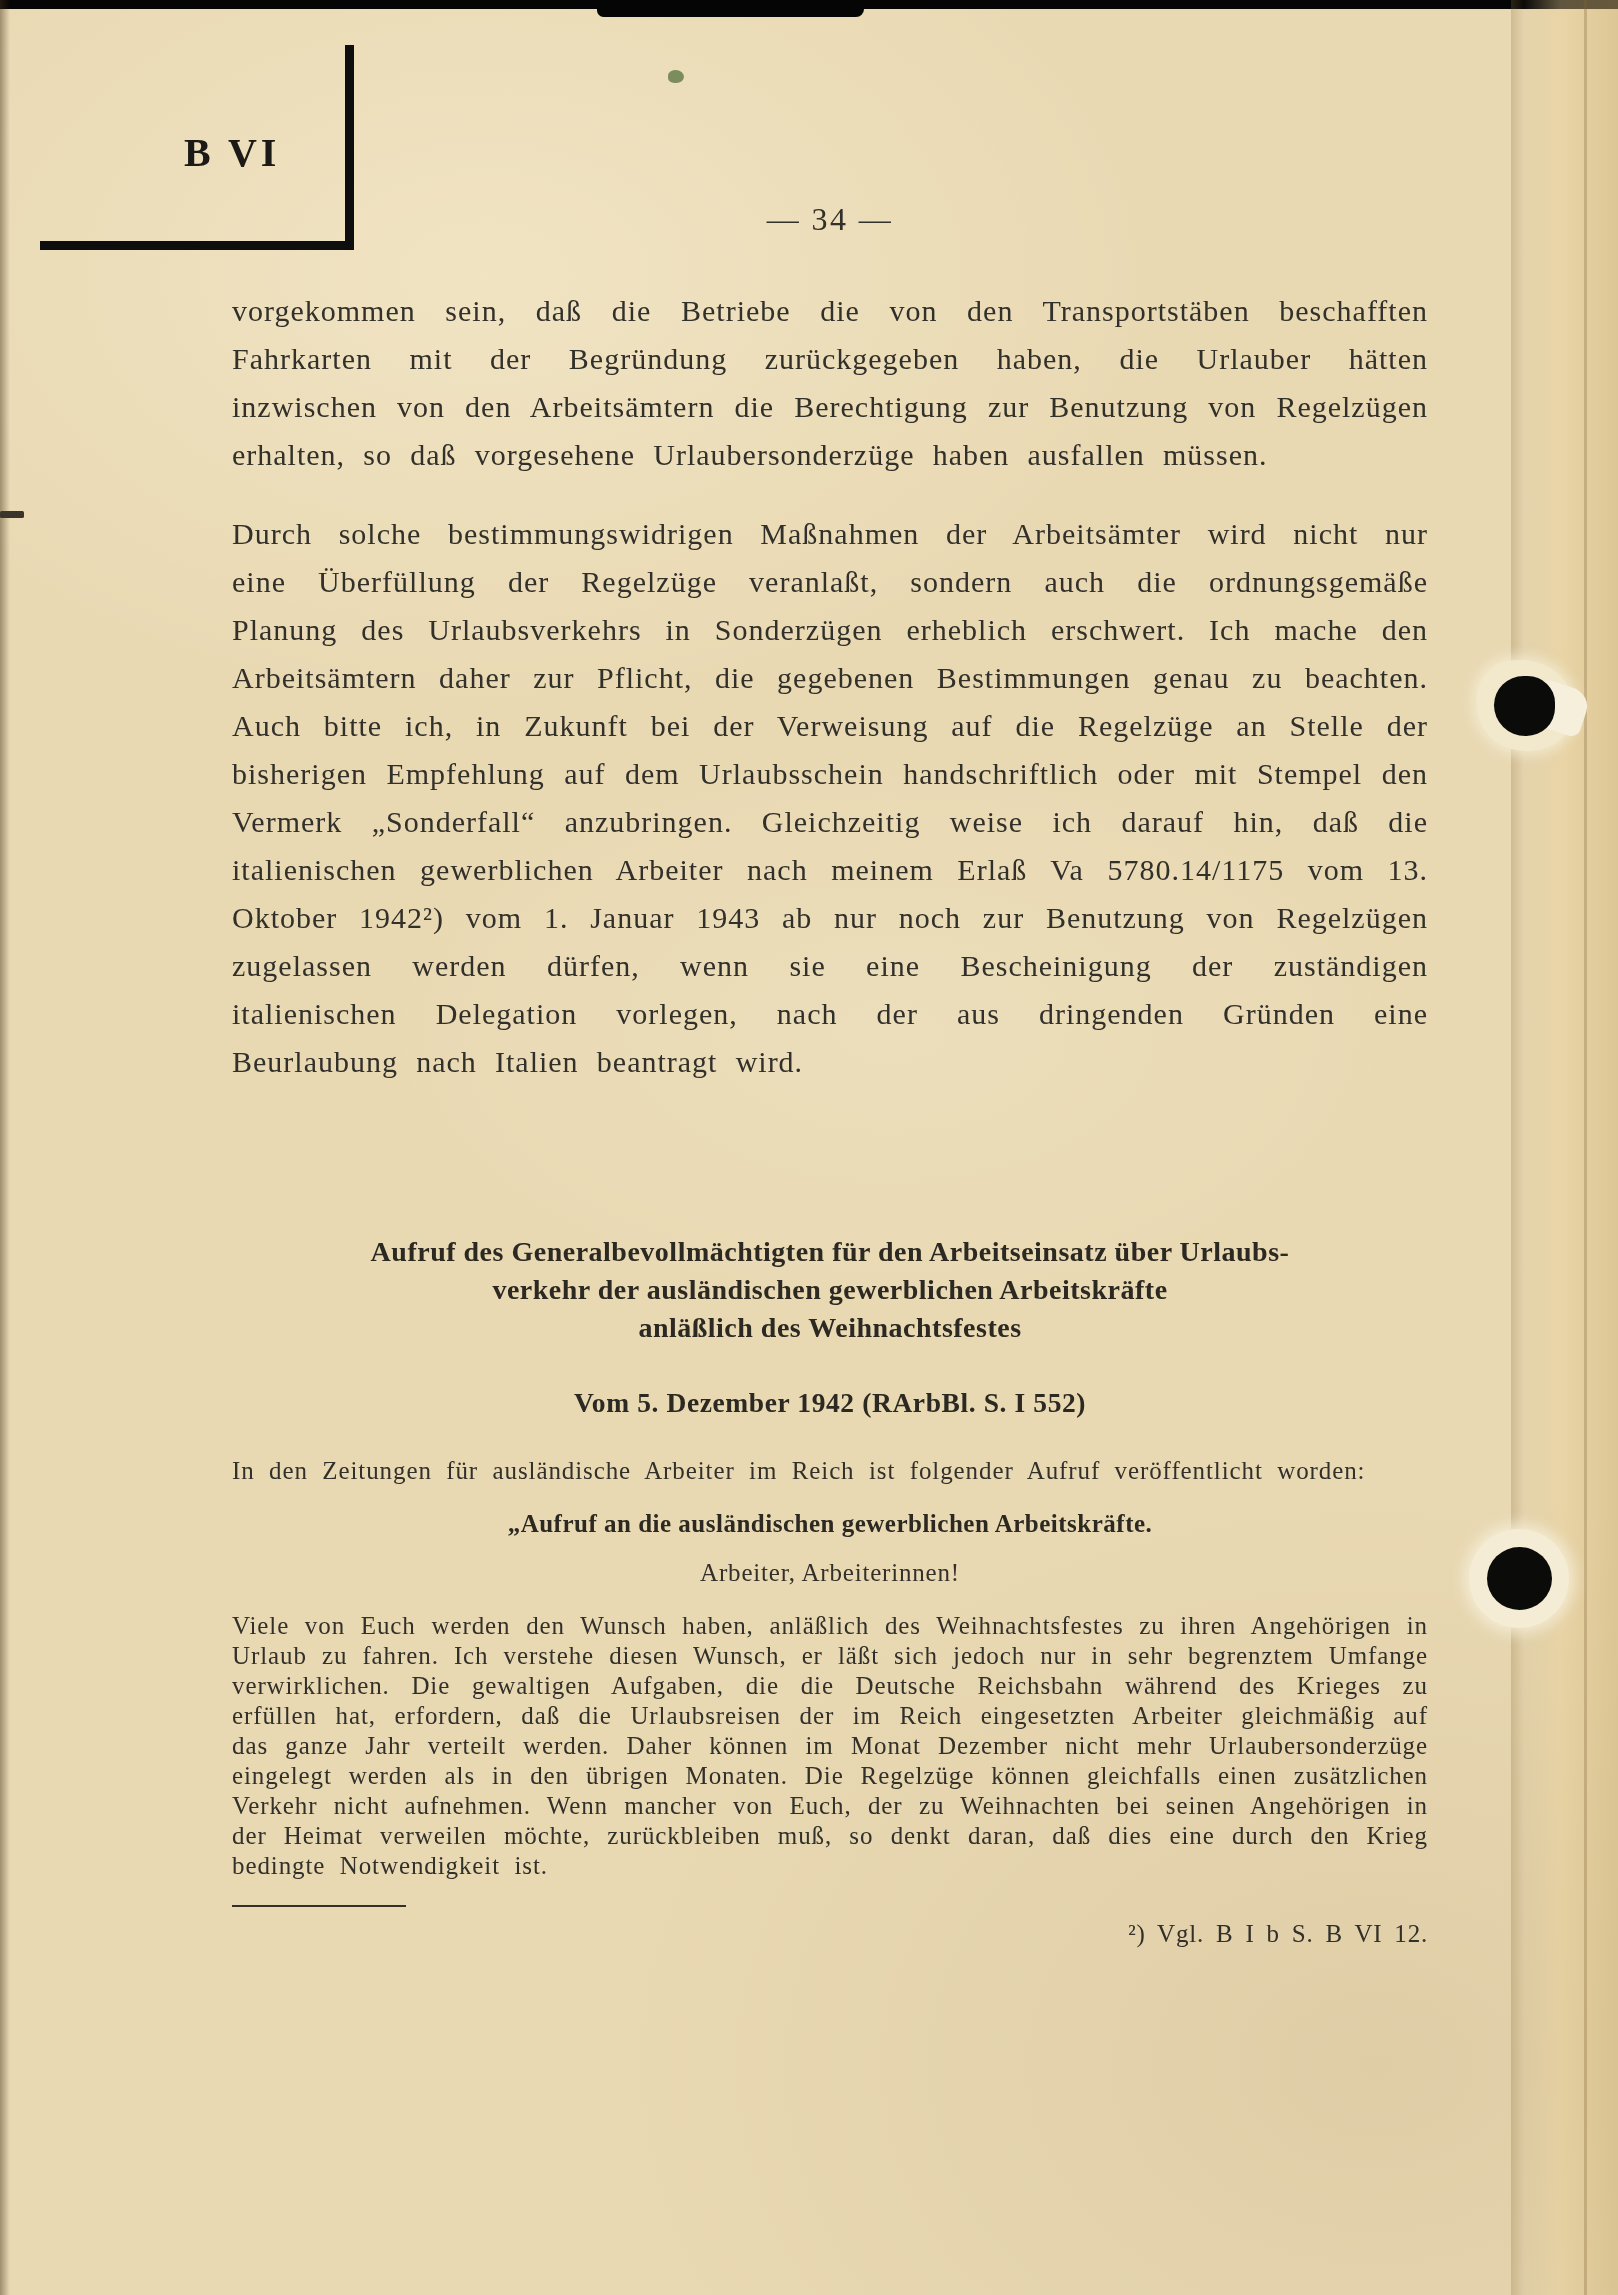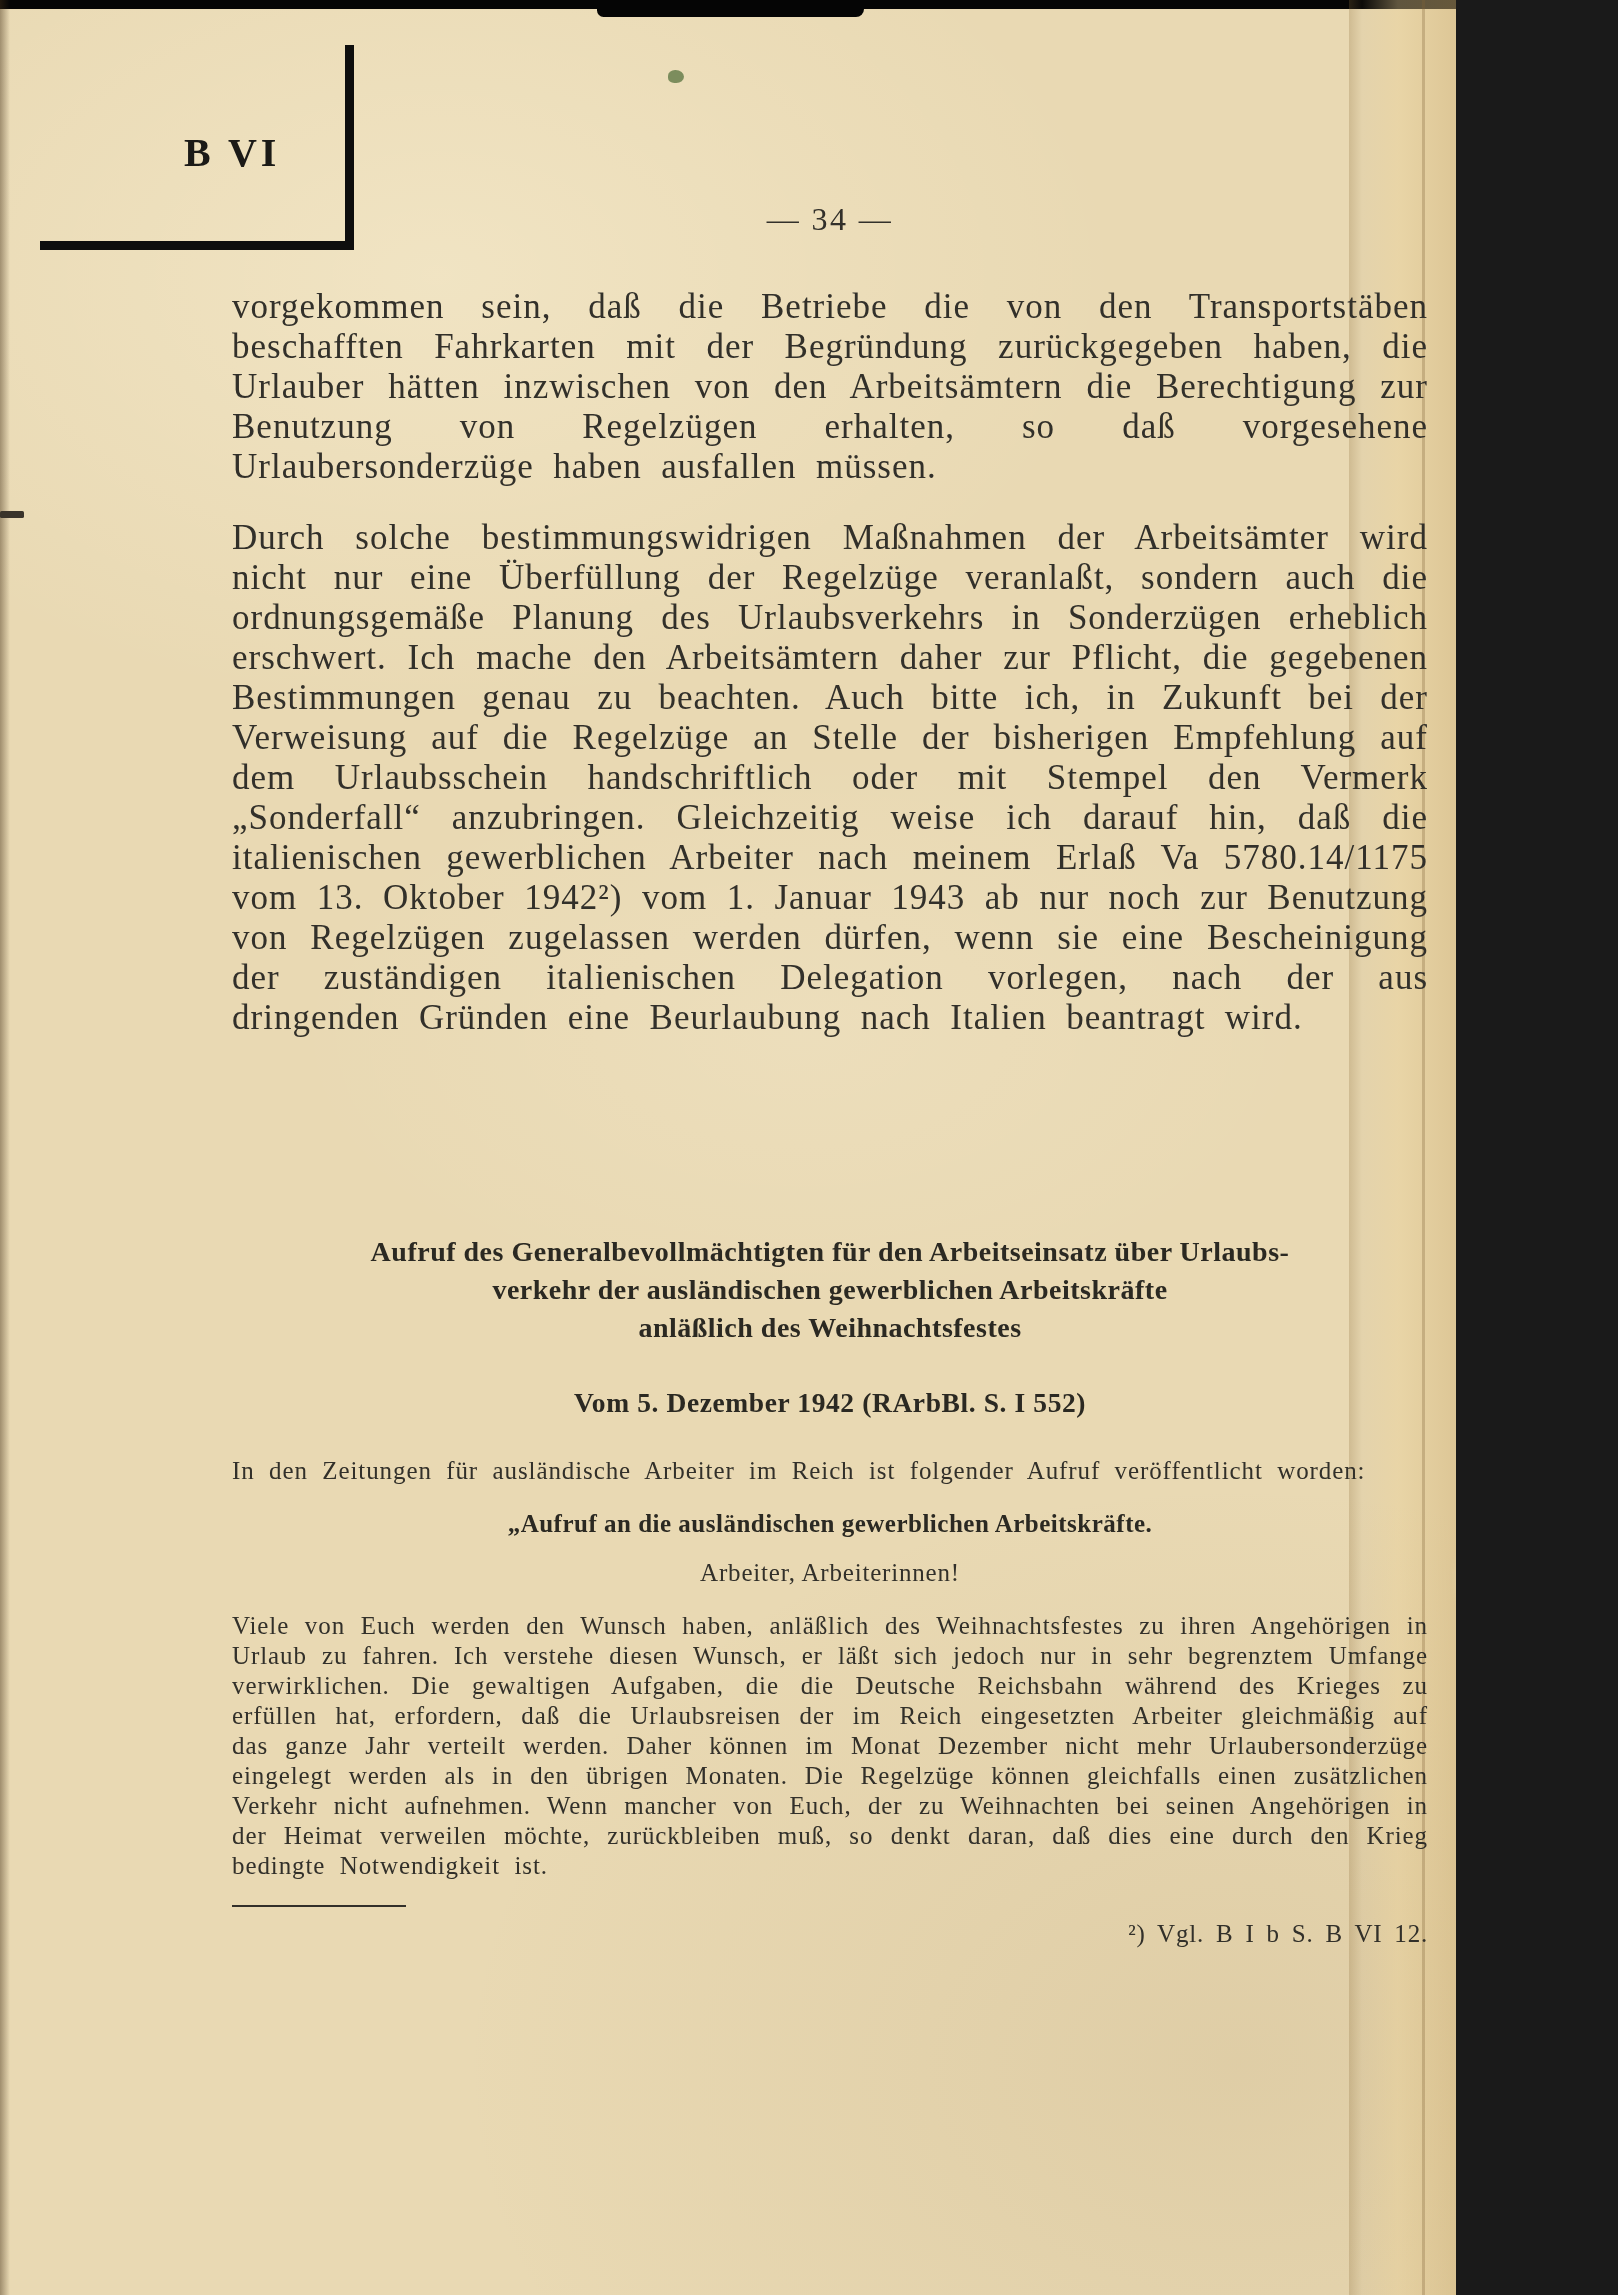--- a/index.html
+++ b/index.html
@@ -1,21 +1,21 @@
 <!DOCTYPE html>
 <html style="--paper: #e9d9b3; --ink: #32302a;font-size:13px"><head>
 <meta charset="utf-8">
 <style>
   * { box-sizing: border-box; }
   html, body { margin: 0; padding: 0; }
   body { background: #1a1a1a; }
 
   .scan {
     position: relative;
-    width: 1456px;
+    width: 1618px;
     height: 2295px;
     overflow: hidden;
     background:
       radial-gradient(ellipse 1133px 728px at 30% 12%, rgba(255,248,225,0.35), rgba(255,248,225,0) 60%),
       radial-gradient(ellipse 1295px 971px at 85% 90%, rgba(150,120,70,0.12), rgba(150,120,70,0) 60%),
       radial-gradient(ellipse 728px 405px at 55% 45%, rgba(255,250,235,0.15), rgba(255,250,235,0) 70%),
       var(--paper, #e9d9b3);
     font-family: "Liberation Serif", "DejaVu Serif", serif;
     color: var(--ink, #32302a);
   }
@@ -36,21 +36,21 @@
   .corner-box { position: absolute; left: 40px; top: 45px; width: 314px; height: 205px; border-right: 9.7px solid #0e0e0e; border-bottom: 9.7px solid #0e0e0e; }
   .corner-label { position: absolute; left: 144px; top: 84px; font-weight: bold; font-size: 40px; letter-spacing: 4px; color: #1b1a17; }
 
   
   .content-top { position: absolute; left: 232px; top: 201px; width: 1196px; }
   .content-bottom { position: absolute; left: 232px; top: 1214px; width: 1196px; }
   p { margin: 0; }
 
   .page-number { text-align: center; font-size: 32px; letter-spacing: 2.4px; margin: 0 0 49px 0; }
 
-  .s1 { font-size: 35px; line-height: 40px; text-align: justify; letter-spacing: 1px; word-spacing: 9.7px; }
+  .s1 { font-size: 30px; line-height: 48px; text-align: justify; letter-spacing: 1px; word-spacing: 9.7px; }
   .s1 + .s1 { margin-top: 31px; }
 
   .decree-title { margin-top: 19.4px; text-align: center; font-weight: bold; font-size: 28px; line-height: 38px; letter-spacing: 0.5px; color: #2b2922; }
   .date-line { margin-top: 40px; text-align: center; font-weight: bold; font-size: 27.5px; letter-spacing: 0.6px; color: #2b2922; }
 
   .s2 { font-size: 25px; line-height: 30px; text-align: justify; letter-spacing: 0.9px; word-spacing: 7.3px; }
   .intro { margin-top: 37px; }
   .call-heading { margin-top: 24px; text-align: center; font-weight: bold; font-size: 25px; letter-spacing: 0.5px; color: #2b2922; }
   .salutation { margin-top: 21px; text-align: center; font-size: 25px; letter-spacing: 0.8px; }
   .body2 { margin-top: 24px; }

